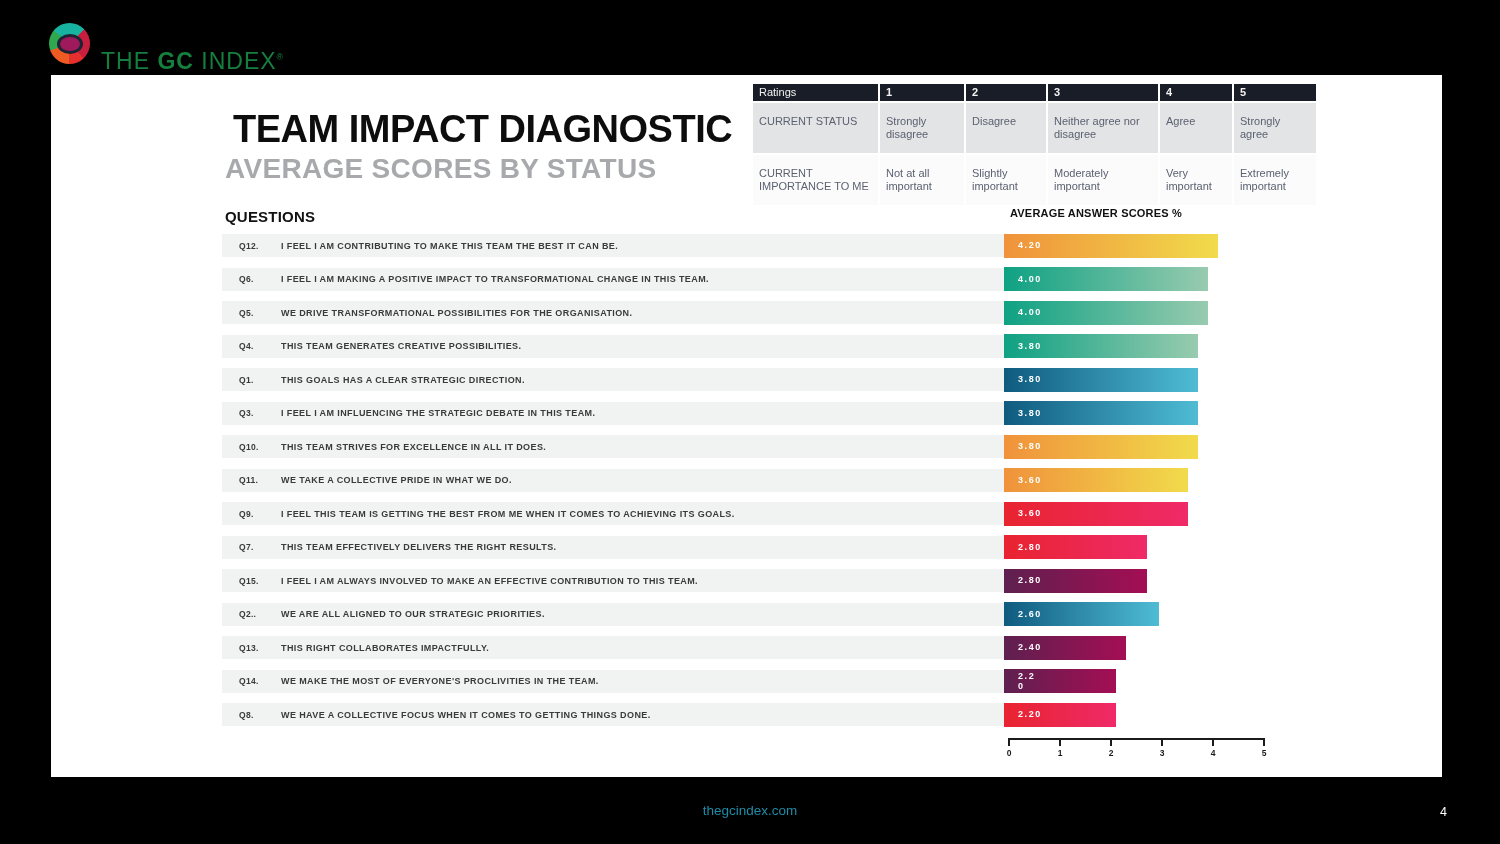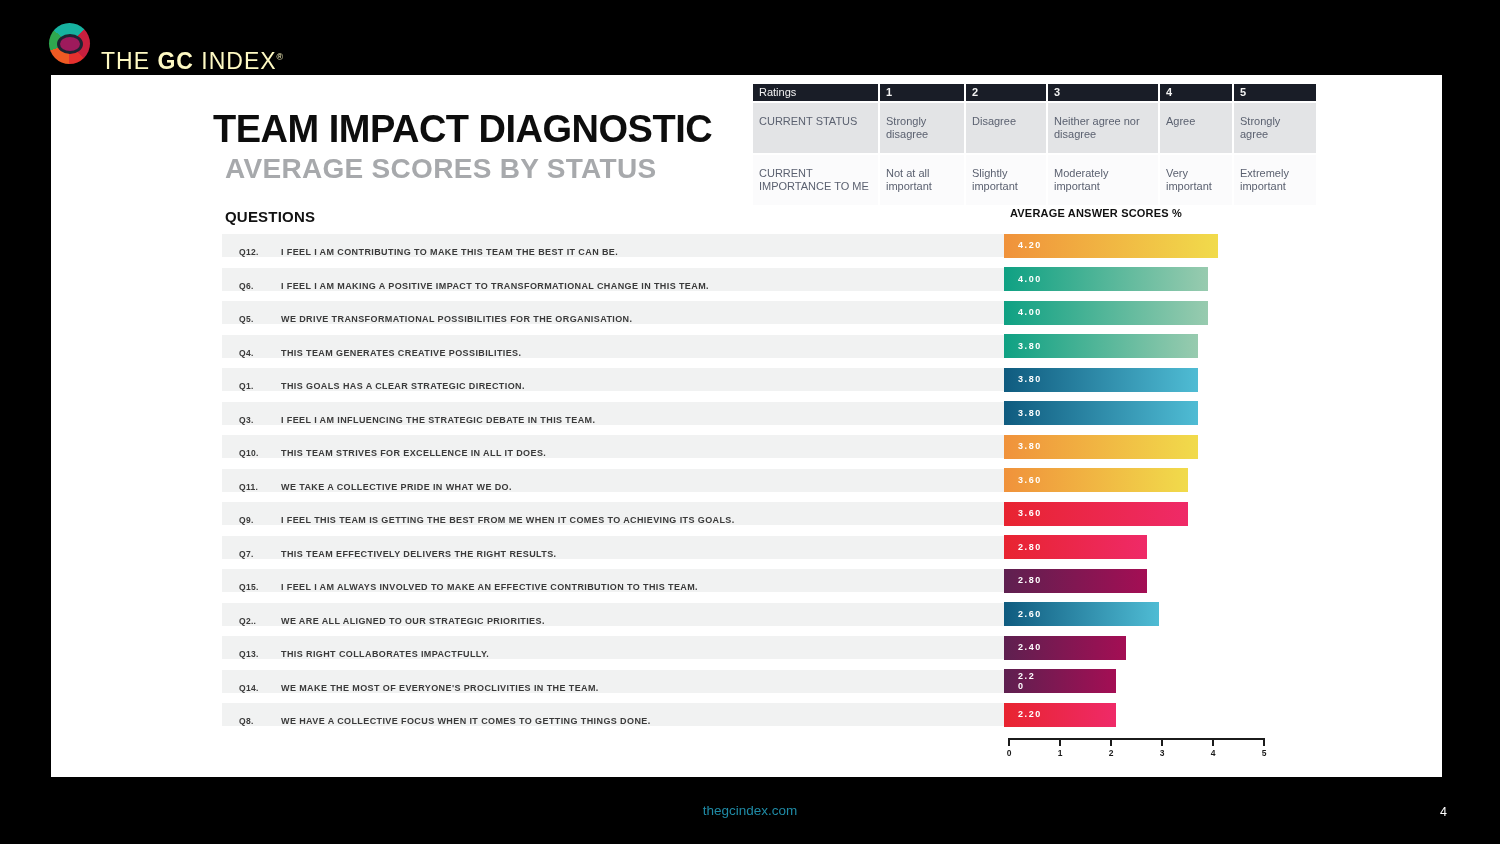--- a/index.html
+++ b/index.html
@@ -13,28 +13,28 @@
   .brand { position:absolute; left:49px; top:12px; display:flex; align-items:center; gap:11px; }
   .logo {
     position:relative; width:41px; height:41px; border-radius:50%;
     background:conic-gradient(from -50deg, #17b2a0 0deg 95deg, #c81f3e 95deg 185deg, #e5302e 185deg 230deg, #f05a23 230deg 300deg, #2fa84f 300deg 360deg);
   }
   .logo-center {
     position:absolute; left:50%; top:50%; transform:translate(-50%,-50%);
     width:26px; height:20px; border-radius:50%;
     background:#9e1a5c; border:3px solid #1d2433;
   }
-  .brand-text { color:#fef9c3; font-size:23px; letter-spacing:1px; font-weight:400;margin-top:36px; }
+  .brand-text { color:#15803d; font-size:23px; letter-spacing:1px; font-weight:400;margin-top:36px; }
   .brand-text b { font-weight:700; }
   .brand-text sup { font-size:9px; vertical-align:9px; letter-spacing:0; }
 
   
   .panel { position:absolute; left:51px; top:75px; width:1391px; height:702px; background:#fff; }
 
-  .title { position:absolute; left:162px; top:33px; font-size:38px; font-weight:700; color:#0d0d0d; letter-spacing:-0.5px; }
+  .title { position:absolute; left:182px; top:33px; font-size:38px; font-weight:700; color:#0d0d0d; letter-spacing:-0.5px; }
   .subtitle { position:absolute; left:174px; top:78px; font-size:28px; font-weight:700; color:#a7a9ac; letter-spacing:0.3px; }
 
   
   .rt {
     position:absolute; left:702px; top:9px; width:553px;
     display:grid; grid-template-columns:125px 84px 80px 110px 72px 82px;
     gap:2px; background:#fff; font-size:11px;
   }
   .rt-h { background:#191d27; color:#f2f2f2; padding:2px 6px 3px; font-weight:400; }
   .rt-h.num { font-weight:700; }
@@ -43,21 +43,21 @@
 
   
   .q-heading { position:absolute; left:174px; top:133px; font-size:15px; font-weight:700; color:#111; letter-spacing:0.2px; }
   .s-heading { position:absolute; left:959px; top:132px; font-size:11px; font-weight:700; color:#111; letter-spacing:0.2px; }
 
   
   .qlist { position:absolute; left:171px; top:159px; width:1110px; }
   .qrow { position:relative; height:23px; margin-bottom:10.5px; }
   .qbg {
     position:absolute; left:0; top:0; width:868px; height:23px; background:#f1f2f2;
-    display:flex; align-items:flex-end;
+    display:flex; align-items:center;
   }
   .qnum { width:42px; margin-left:17px; font-size:8.5px; font-weight:700; color:#3a3a3a; letter-spacing:0.3px; }
   .qtext { font-size:9px; font-weight:700; color:#3a3a3a; letter-spacing:0.4px; }
   .bar {
     position:absolute; left:782px; top:-0.5px; height:24px;
     display:flex; align-items:center;
   }
   .bval {
     margin-left:14px; font-size:9px; font-weight:700; color:#fff;
     letter-spacing:1.6px; white-space:pre-line; line-height:1.15;

